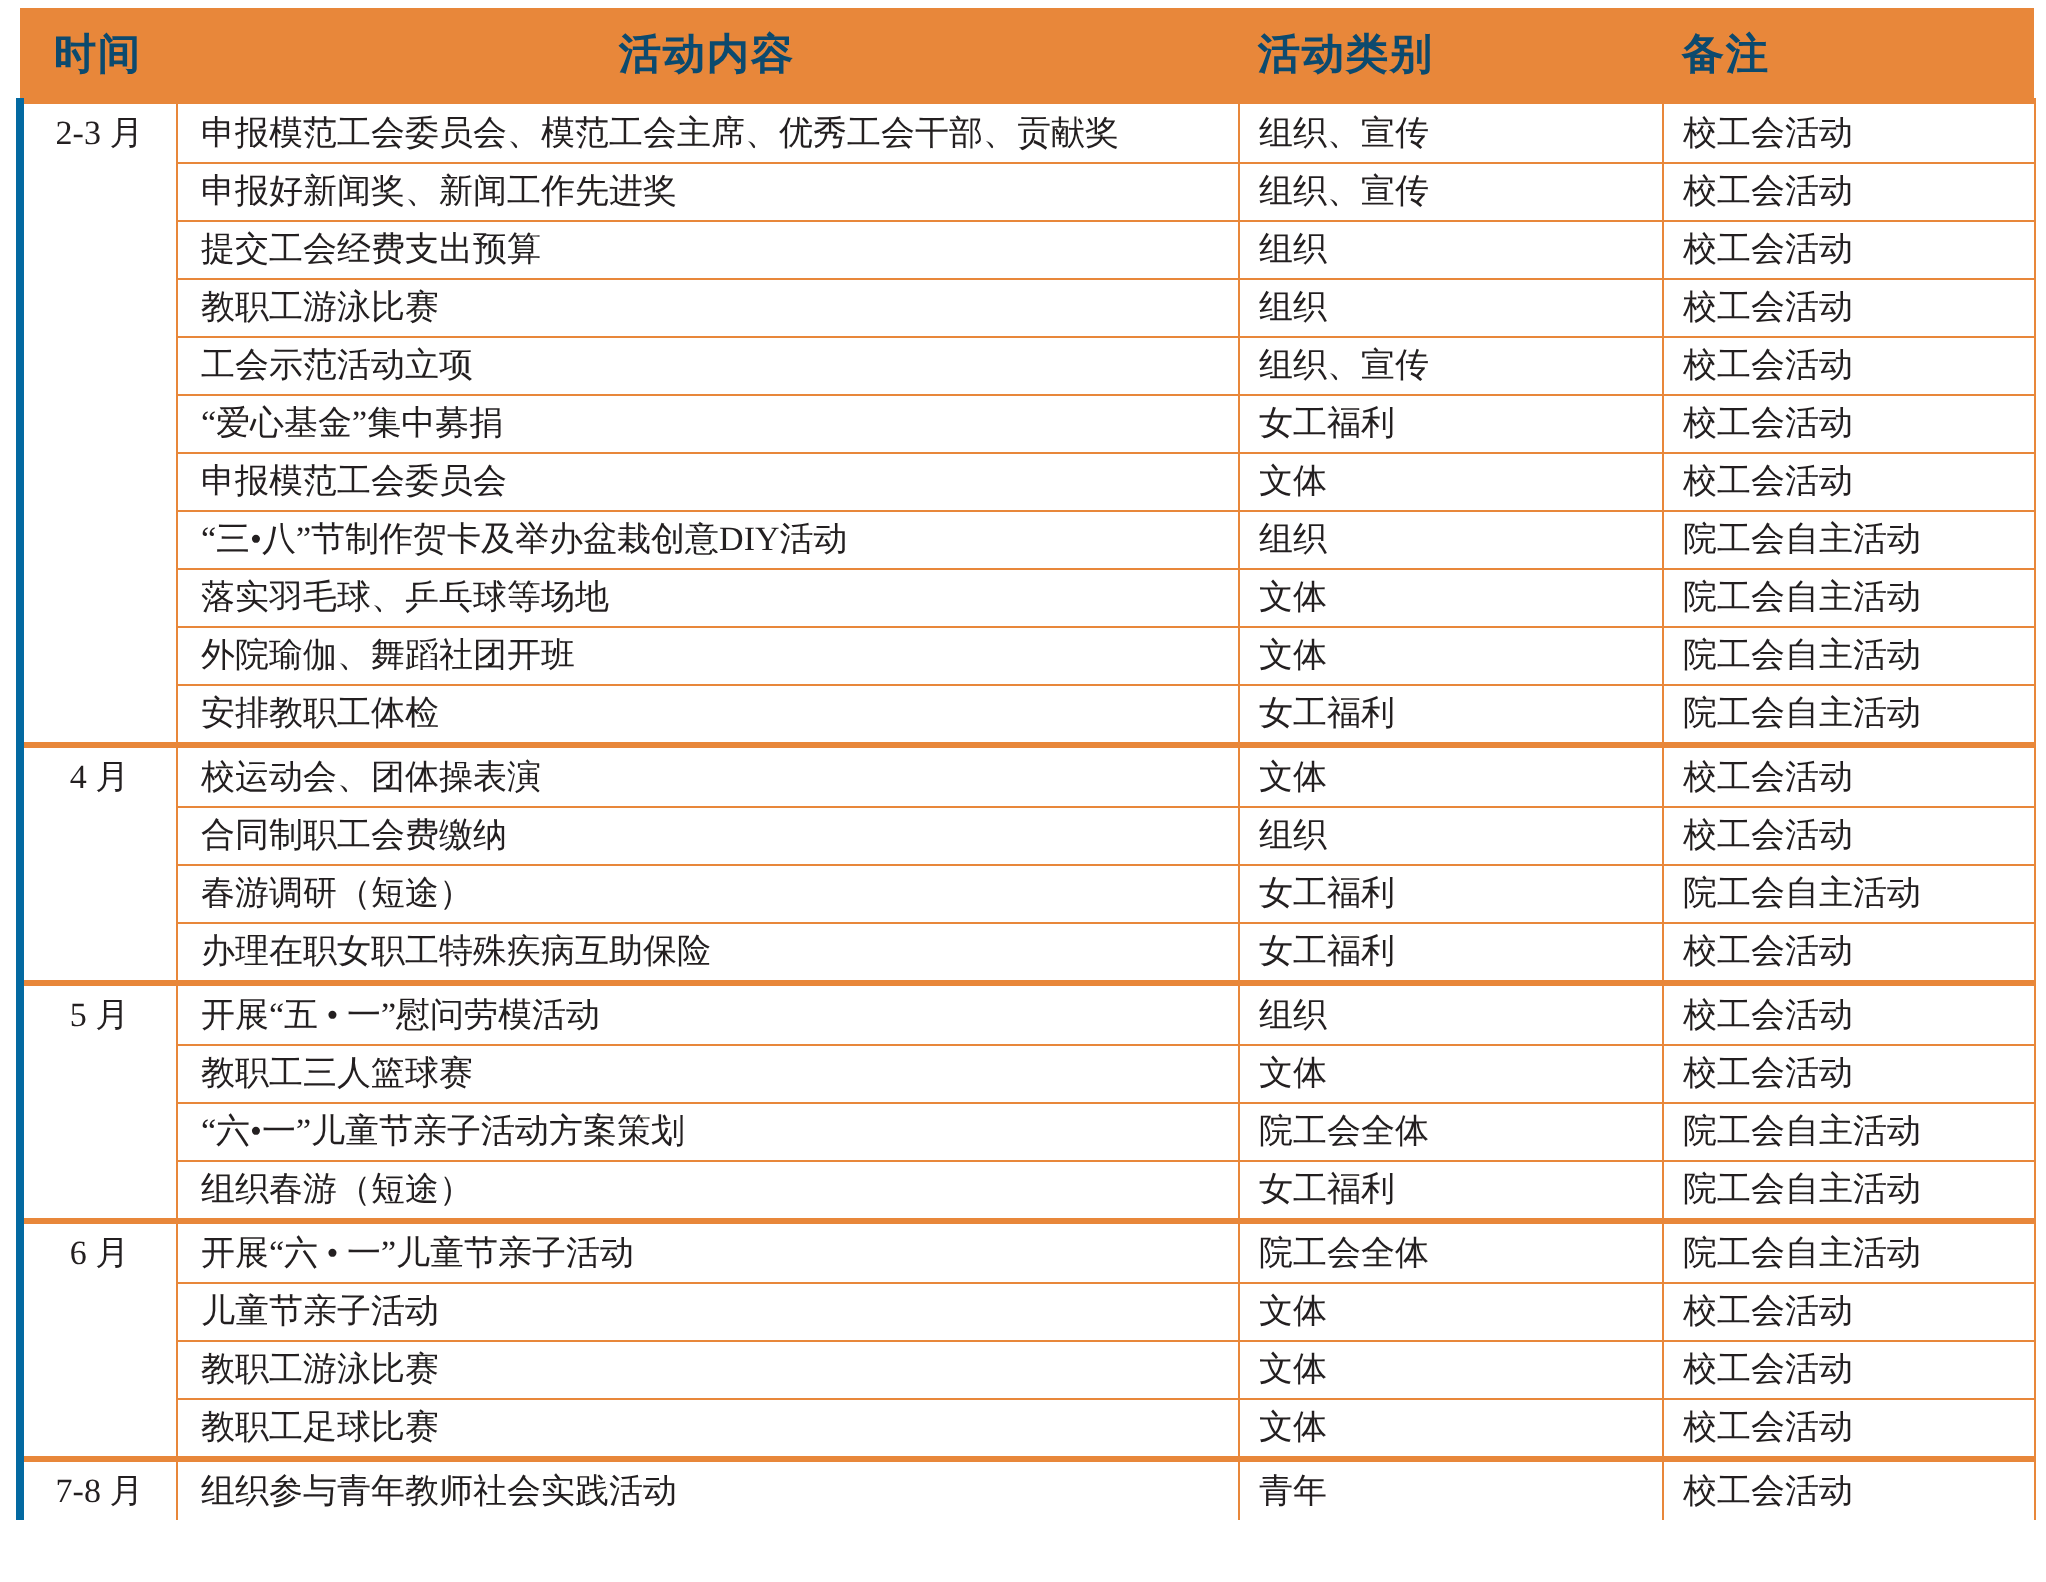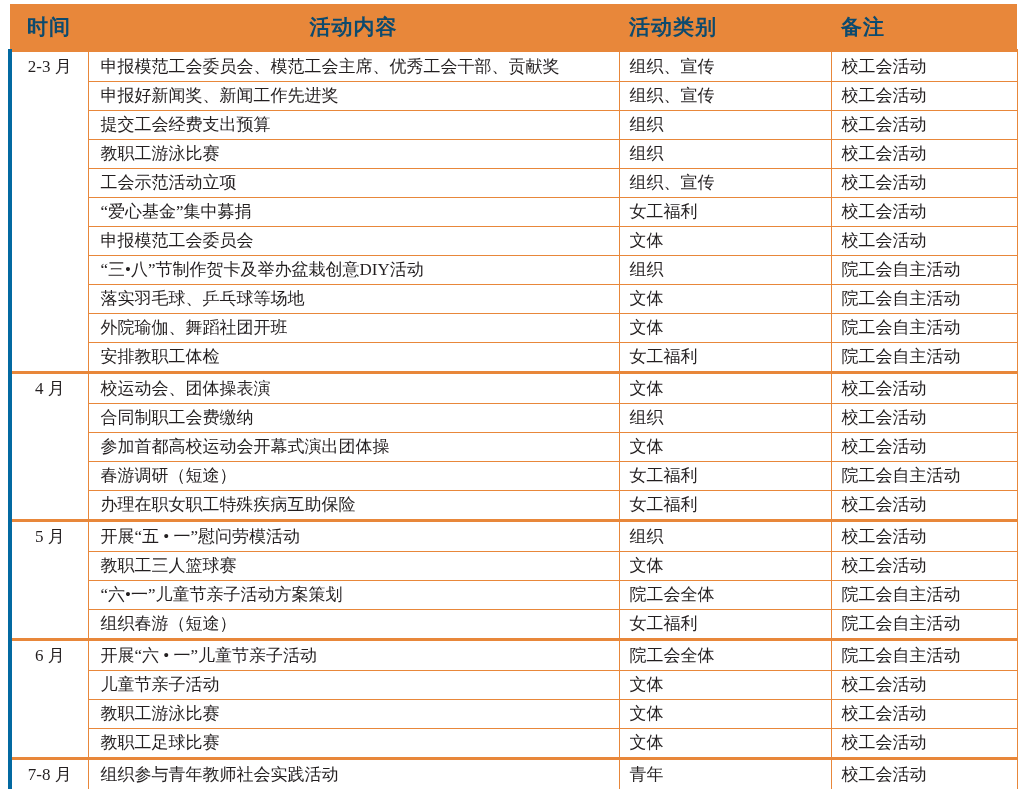--- a/index.html
+++ b/index.html
@@ -174,26 +174,20 @@
           <td class="note">校工会活动</td>
         </tr>
         <tr>
           <td class="time spacer"></td>
           <td class="content">合同制职工会费缴纳</td>
           <td class="type">组织</td>
           <td class="note">校工会活动</td>
         </tr>
         <tr>
           <td class="time spacer"></td>
-          <td class="content">参加首都高校运动会开幕式演出团体操</td>
-          <td class="type">文体</td>
-          <td class="note">校工会活动</td>
-        </tr>
-        <tr>
-          <td class="time spacer"></td>
           <td class="content">春游调研（短途）</td>
           <td class="type">女工福利</td>
           <td class="note">院工会自主活动</td>
         </tr>
         <tr>
           <td class="time spacer"></td>
           <td class="content">办理在职女职工特殊疾病互助保险</td>
           <td class="type">女工福利</td>
           <td class="note">校工会活动</td>
         </tr>

